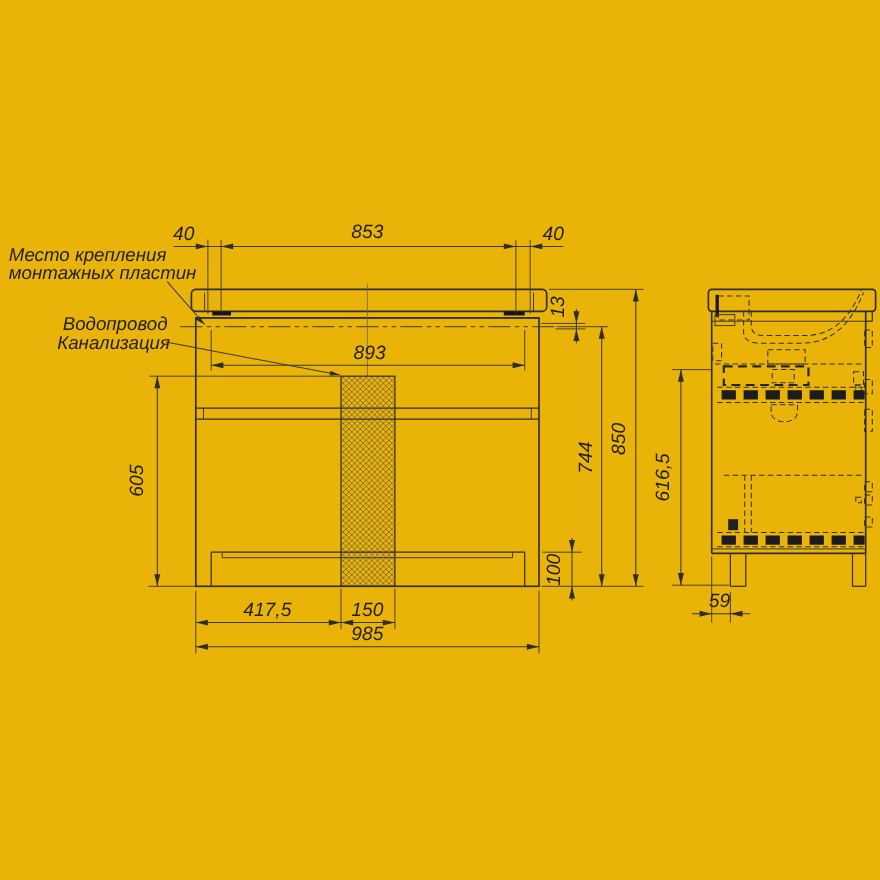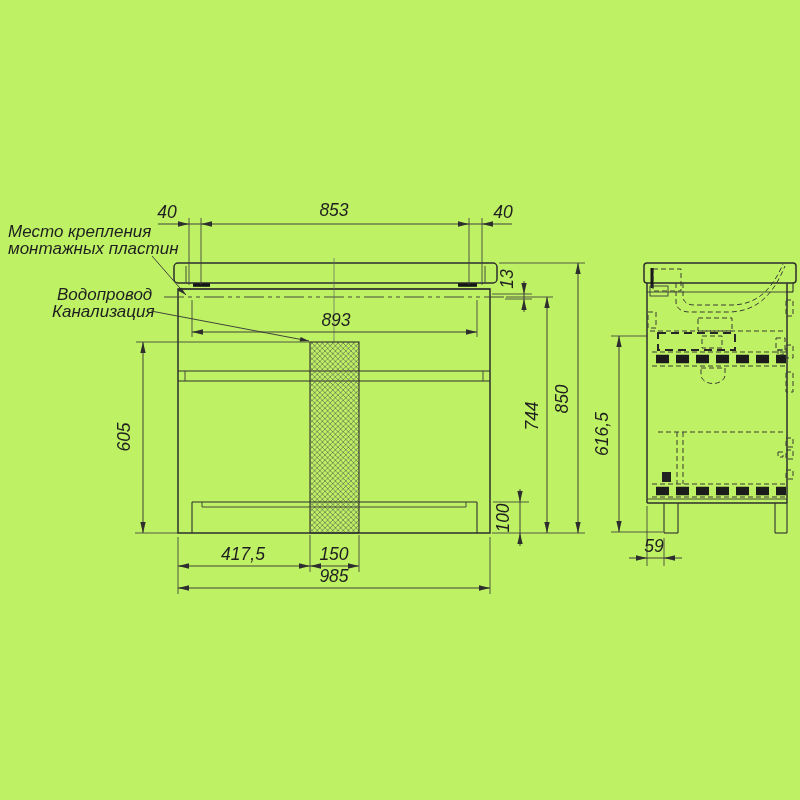--- a/index.html
+++ b/index.html
@@ -1,16 +1,16 @@
 <!DOCTYPE html>
 <html><head>
 <meta charset="utf-8">
 <style>
   html,body{margin:0;padding:0;background:#ffffff;}
-  .stage{width:800px;height:800px;position:relative;background:#bef264;overflow:hidden;
+  .stage{width:800px;height:800px;position:relative;background:#eab308;overflow:hidden;
          font-family:"Liberation Sans",sans-serif;}
   svg{position:absolute;left:0;top:0;}
   text{fill:#1f1f1f;font-family:"Liberation Sans",sans-serif;font-style:italic;}
   .dim{font-size:17.5px;}
   .lbl{font-size:17px;}
   .thin  {stroke:#3d3d3d;stroke-width:0.85;fill:none;}
   .dimln {stroke:#3a3a3a;stroke-width:0.95;fill:none;}
   .main  {stroke:#2e2e2e;stroke-width:1.5;fill:none;}
   .med   {stroke:#2e2e2e;stroke-width:1.1;fill:none;}
   .lite  {stroke:#3a3a3a;stroke-width:0.9;fill:none;}

